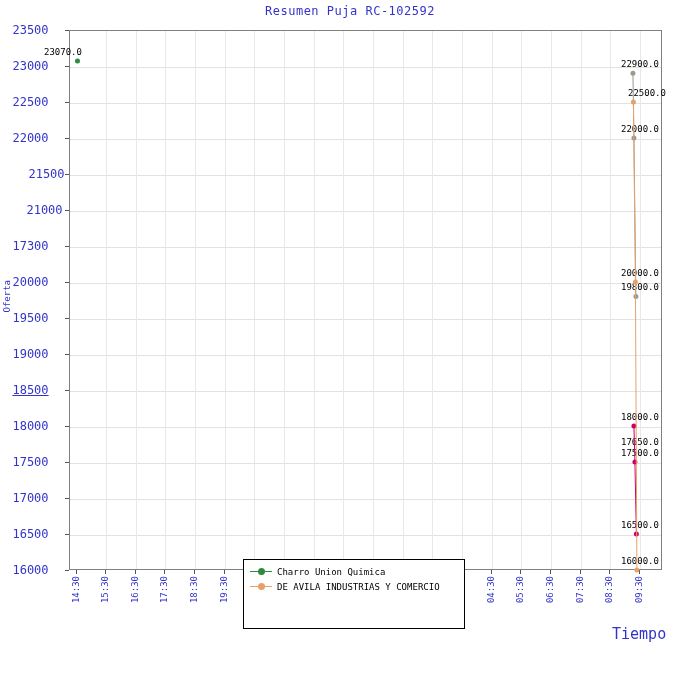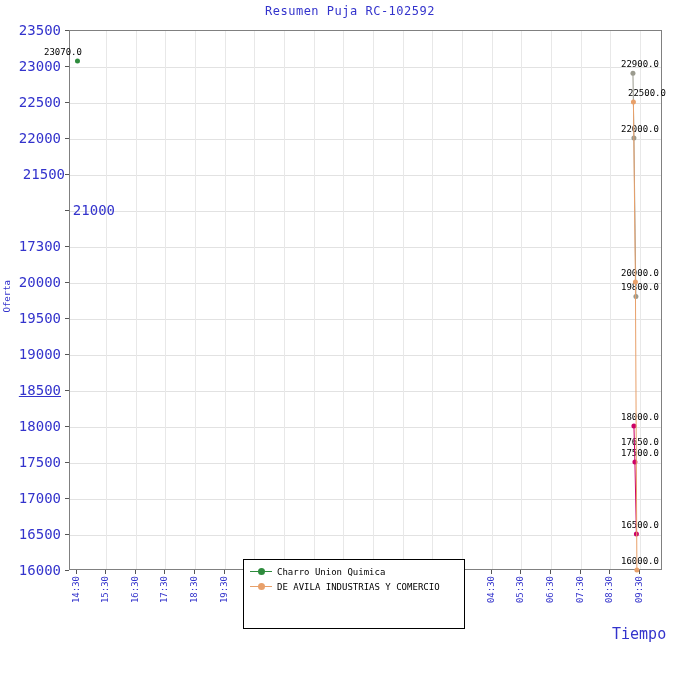--- a/index.html
+++ b/index.html
@@ -48,22 +48,22 @@
     position: absolute;
     top: 0;
     height: 100%;
     width: 1px;
     background: #e8e8e8;
   }
   .ytick-label {
     position: absolute;
     right: 0;
     width: 62px;
-    text-align: right;
-    font-size: 14px;
+    text-align: center;
+    font-size: 12px;
     color: #3333cc;
     font-family: "DejaVu Sans Mono", monospace;
     transform: translateY(-50%);
   }
   .ytick-mark {
     position: absolute;
     width: 4px;
     height: 1px;
     background: #555;
   }
@@ -221,23 +221,23 @@
       <div class="ytick-label" style="top: 390px; left: 0px; width: 61px; text-decoration: underline;">18500</div>
       <div class="ytick-mark" style="left: 65px; top: 390px;"></div>
       <div class="ytick-label" style="top: 354px; left: 0px; width: 61px;">19000</div>
       <div class="ytick-mark" style="left: 65px; top: 354px;"></div>
       <div class="ytick-label" style="top: 318px; left: 0px; width: 61px;">19500</div>
       <div class="ytick-mark" style="left: 65px; top: 318px;"></div>
       <div class="ytick-label" style="top: 282px; left: 0px; width: 61px;">20000</div>
       <div class="ytick-mark" style="left: 65px; top: 282px;"></div>
       <div class="ytick-label" style="top: 246px; left: 0px; width: 61px;">17300</div>
       <div class="ytick-mark" style="left: 65px; top: 246px;"></div>
-      <div class="ytick-label" style="top: 210px; left: 14px; width: 61px; margin-left: 40px;">21000</div>
+      <div class="ytick-label" style="top: 210px; left: 14px; width: 61px;">21000</div>
       <div class="ytick-mark" style="left: 65px; top: 210px;"></div>
-      <div class="ytick-label" style="top: 174px; left: 4px; width: 61px;">21500</div>
+      <div class="ytick-label" style="top: 174px; left: 16px; width: 61px;">21500</div>
       <div class="ytick-mark" style="left: 65px; top: 174px;"></div>
       <div class="ytick-label" style="top: 138px; left: 0px; width: 61px;">22000</div>
       <div class="ytick-mark" style="left: 65px; top: 138px;"></div>
       <div class="ytick-label" style="top: 102px; left: 0px; width: 61px;">22500</div>
       <div class="ytick-mark" style="left: 65px; top: 102px;"></div>
       <div class="ytick-label" style="top: 66px; left: 0px; width: 61px;">23000</div>
       <div class="ytick-mark" style="left: 65px; top: 66px;"></div>
       <div class="ytick-label" style="top: 30px; left: 0px; width: 61px;">23500</div>
       <div class="ytick-mark" style="left: 65px; top: 30px;"></div>
     </div>

